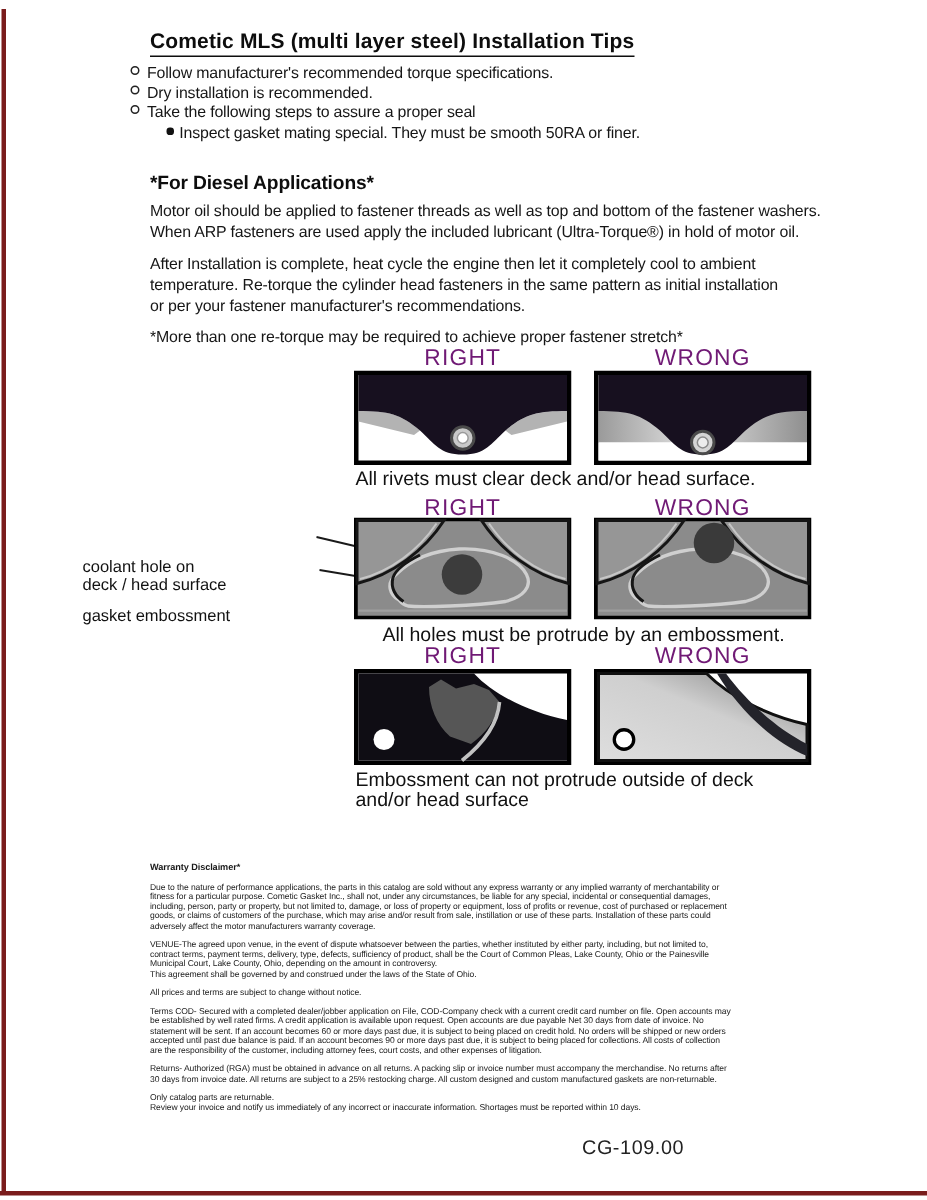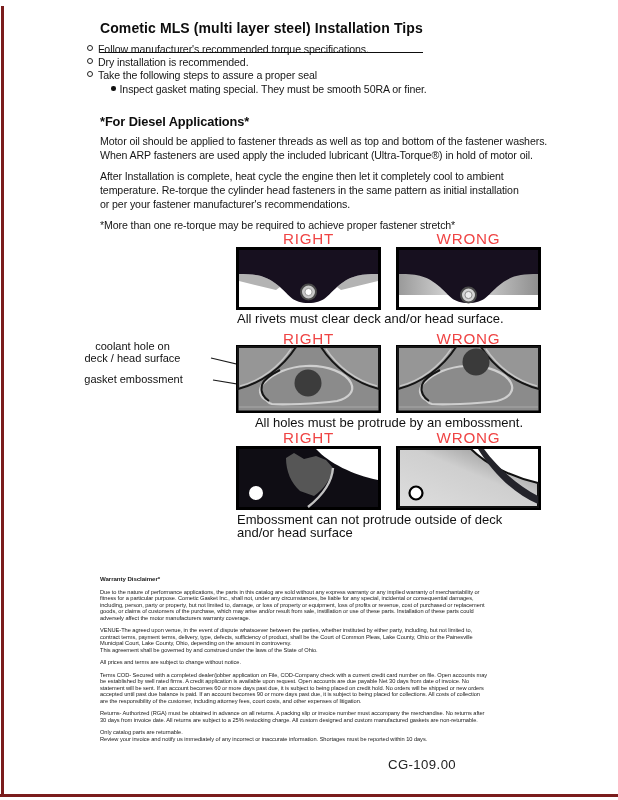--- a/index.html
+++ b/index.html
@@ -4,40 +4,40 @@
 <style>
   html,body{margin:0;padding:0;background:#ffffff;}
   body{width:618px;height:800px;font-family:"Liberation Sans",sans-serif;color:#161616;}
   .page{position:relative;width:618px;height:800px;background:#ffffff;overflow:hidden;}
 
   .edge-left{position:absolute;left:1px;top:6px;width:3px;height:789px;background:#7a1c1c;}
   .edge-bottom{position:absolute;left:0;top:794px;width:618px;height:3px;background:#7a1c1c;}
 
   .title-wrap{position:absolute;left:100px;top:19px;}
   .title{display:inline-block;font-size:14px;font-weight:bold;color:#0d0d0d;
-         border-bottom:1.6px solid #0d0d0d;padding-bottom:16px;letter-spacing:.1px;}
+         border-bottom:1.6px solid #0d0d0d;padding-bottom:2px;letter-spacing:.1px;}
 
   .tips{position:absolute;left:87px;top:43px;width:510px;font-size:10.6px;letter-spacing:-.1px;}
   .tip{line-height:13.2px;white-space:pre-line;}
   .tip .mo{display:inline-block;width:4px;height:4px;border:1px solid #222;border-radius:50%;
            margin:0 5px 1px 0;vertical-align:1px;}
   .tip.sub{margin-left:23px;}
   .tip .mf{display:inline-block;width:4.5px;height:4.5px;background:#111;border-radius:50%;
            margin:0 4px 1px 1px;vertical-align:1px;}
 
   .diesel{position:absolute;left:100px;top:114px;width:512px;font-size:10.6px;letter-spacing:-.1px;}
   .diesel h2{font-size:12.8px;margin:0 0 6px 0;color:#0d0d0d;}
   .diesel p{margin:0 0 7px 0;line-height:13.9px;white-space:pre-line;}
 
-  .dlabel{position:absolute;width:145px;text-align:center;font-size:15.2px;color:#ef4444;
+  .dlabel{position:absolute;width:145px;text-align:center;font-size:15.2px;color:#701a75;
           letter-spacing:.8px;}
   .dpanel{position:absolute;width:145px;height:auto;}
   .dcaption{position:absolute;font-size:13px;color:#111;line-height:13.2px;white-space:pre-line;}
   .callout{position:absolute;font-size:11px;color:#111;}
-  .callout.r{text-align:center;}
+  .callout.r{text-align:left;margin-top:32px;}
   .leader-svg{position:absolute;pointer-events:none;}
 
   .warranty{position:absolute;left:100px;top:576px;width:500px;font-size:5.7px;
             line-height:6.5px;letter-spacing:-.05px;color:#1a1a1a;}
   .warranty h3{font-size:6.1px;margin:0 0 6px 0;}
   .wp{margin:0 0 6px 0;white-space:pre-line;}
   .wp.tight{margin-bottom:0;}
 
   .docnum{position:absolute;left:388px;top:757px;font-size:13.2px;letter-spacing:.4px;color:#222;}
 </style>

